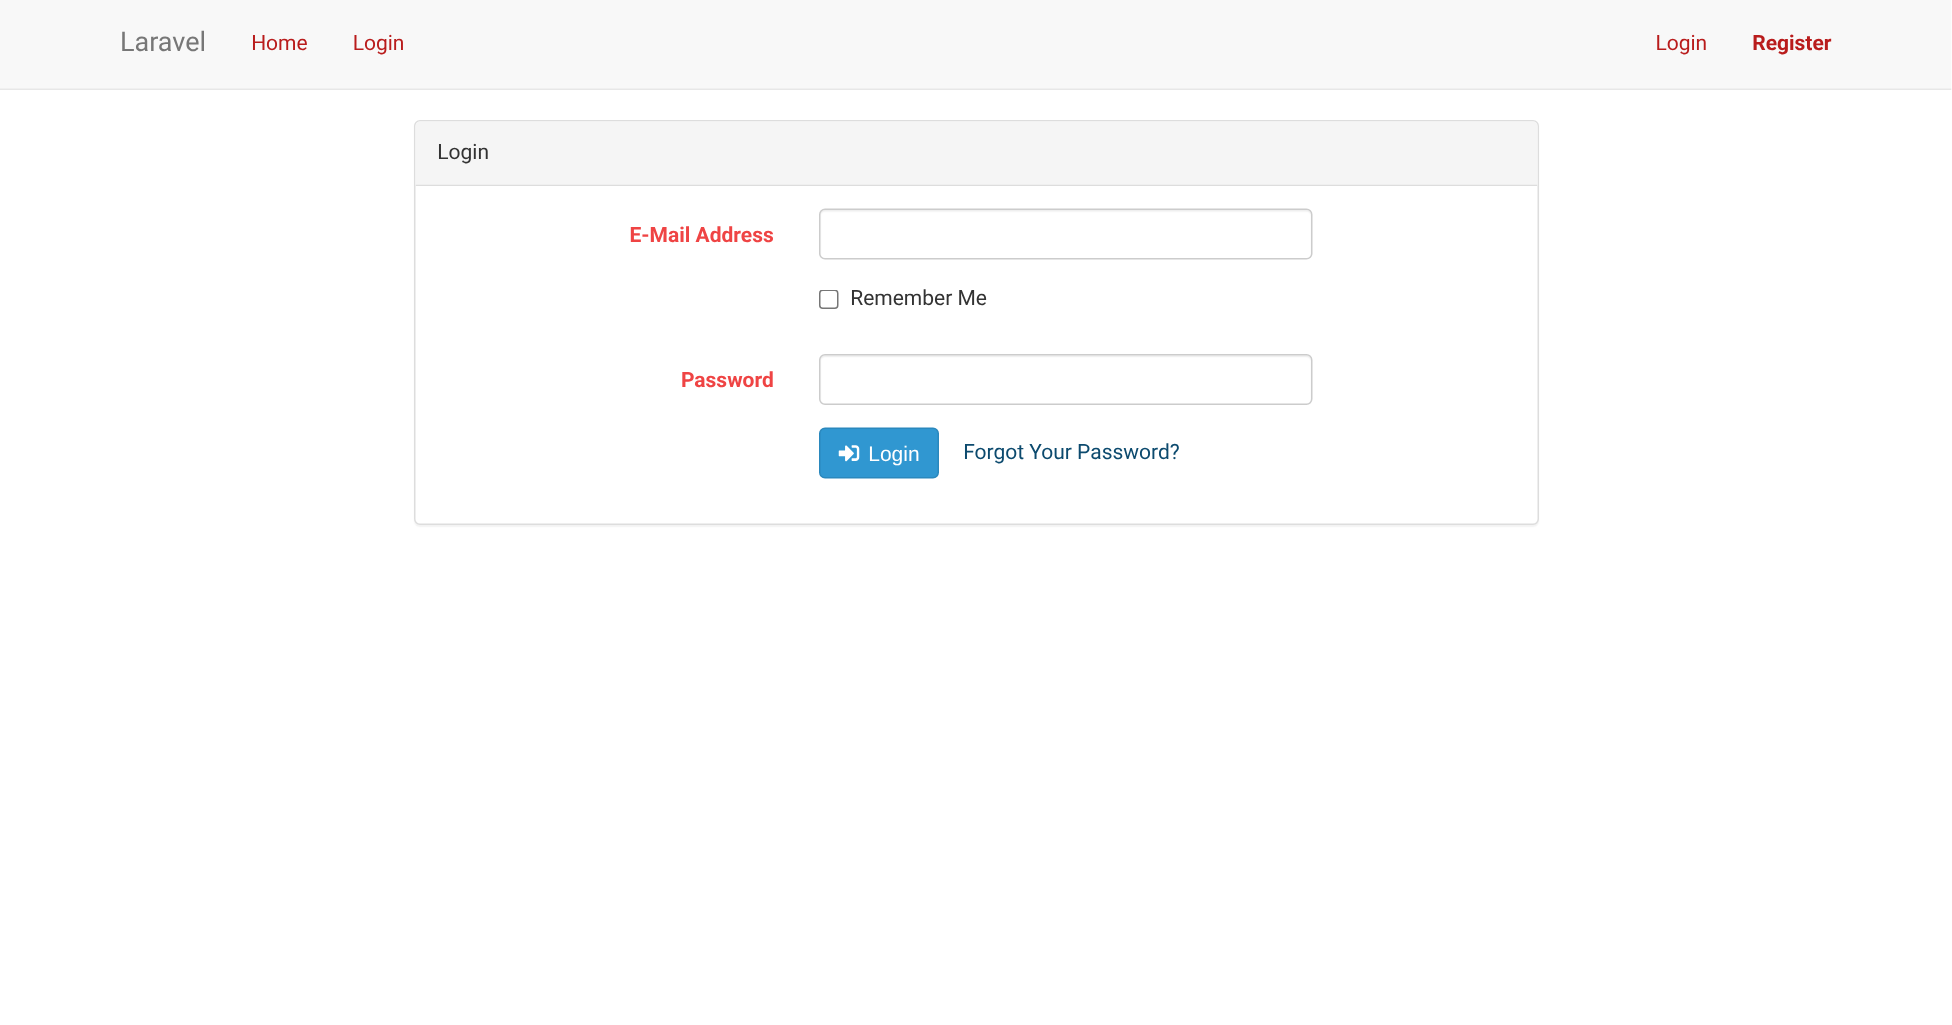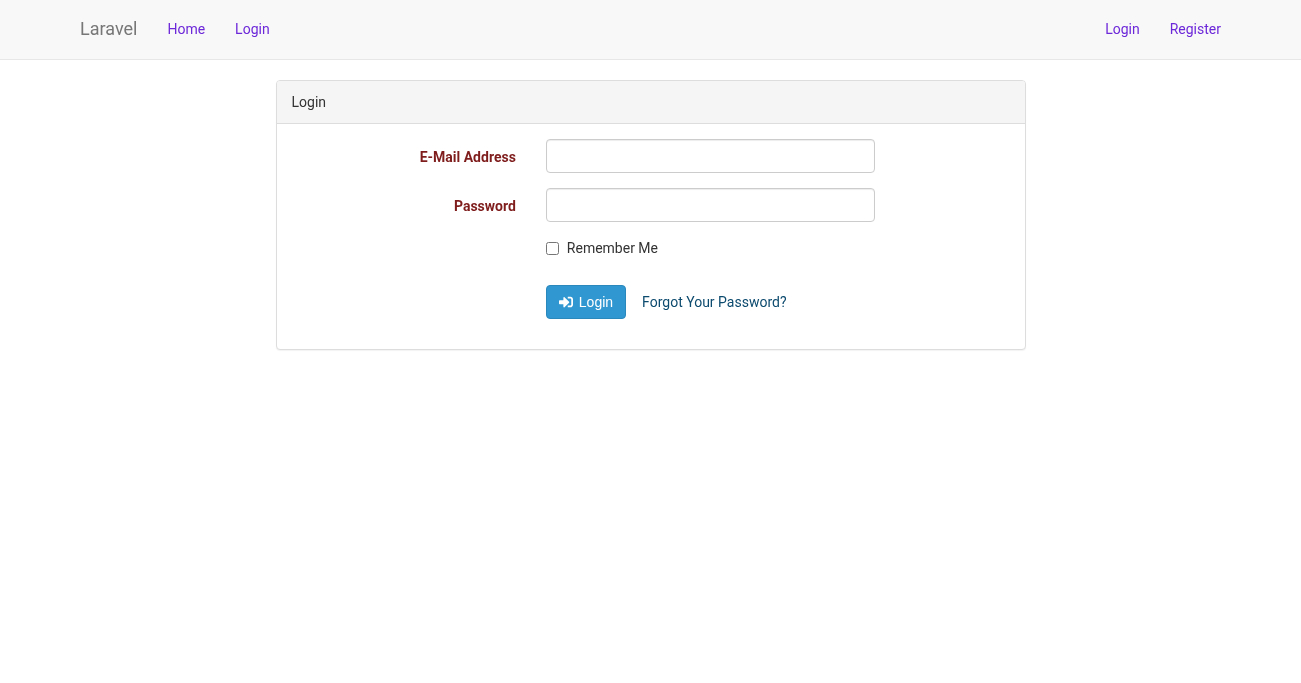--- a/index.html
+++ b/index.html
@@ -33,27 +33,28 @@
       align-items: center;
     }
     .navbar-brand {
       font-size: 18px;
       color: #777;
       padding: 15px;
       text-decoration: none;
       margin-left: 50px;
     }
     .nav-link {
-      color: #6d28d9;
+      color: #b91c1c;
       padding: 15px;
       text-decoration: none;
       font-size: 14px;
     }
     .navbar-right .nav-link:last-child {
       margin-right: 50px;
+      font-weight: bold;
     }
     .container {
       max-width: 1170px;
       margin: 0 auto;
       padding: 0 15px;
     }
     .row {
       display: flex;
       flex-wrap: wrap;
       margin: 0 -15px;
@@ -90,21 +91,21 @@
       display: flex;
       flex-wrap: wrap;
       align-items: flex-start;
     }
     .control-label {
       width: 33.3333%;
       text-align: right;
       padding-right: 15px;
       padding-top: 7px;
       font-weight: 700;
-      color: #7f1d1d;
+      color: #ef4444;
       font-size: 14px;
     }
     .col-md-6 {
       width: 50%;
       padding: 0 15px;
     }
     .col-md-6-offset {
       margin-left: 33.3333%;
       width: 50%;
       padding: 0 15px;
@@ -208,34 +209,34 @@
           <form>
 
             <div class="form-group">
               <label class="control-label">E-Mail Address</label>
               <div class="col-md-6">
                 <input type="email" class="form-control" value="" style="">
               </div>
             </div>
 
             <div class="form-group">
-              <label class="control-label">Password</label>
-              <div class="col-md-6">
-                <input type="password" class="form-control" value="" style="">
-              </div>
-            </div>
-
-            <div class="form-group">
               <div class="col-md-6-offset">
                 <div class="checkbox">
                   <label>
                     <input type="checkbox" style="">
                     <span>Remember Me</span>
                   </label>
                 </div>
+              </div>
+            </div>
+
+            <div class="form-group">
+              <label class="control-label">Password</label>
+              <div class="col-md-6">
+                <input type="password" class="form-control" value="" style="">
               </div>
             </div>
 
             <div class="form-group">
               <div class="col-md-8-offset button-row">
                 <button type="submit" class="btn btn-primary">
                   <svg class="sign-in-icon" viewBox="0 0 512 512" fill="currentColor">
                     <path d="M416 448h-84c-6.6 0-12-5.4-12-12v-40c0-6.6 5.4-12 12-12h84c17.7 0 32-14.3 32-32V160c0-17.7-14.3-32-32-32h-84c-6.6 0-12-5.4-12-12V76c0-6.6 5.4-12 12-12h84c53 0 96 43 96 96v192c0 53-43 96-96 96zm-47-201L201 79c-15-15-41-4.5-41 17v96H24c-13.3 0-24 10.7-24 24v96c0 13.3 10.7 24 24 24h136v96c0 21.5 26 32 41 17l168-168c9.3-9.4 9.3-24.6 0-34z"></path>
                   </svg>
                   <span>Login</span>

